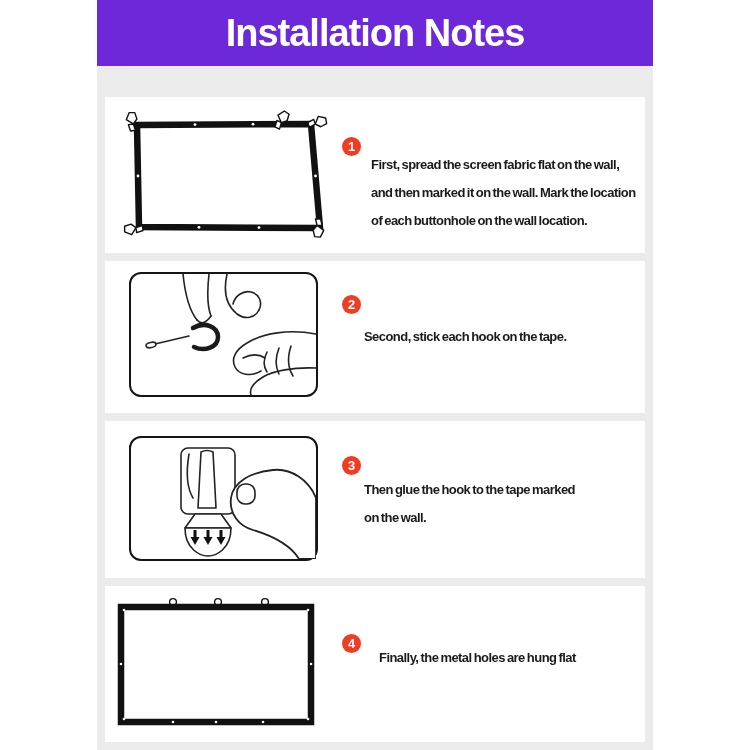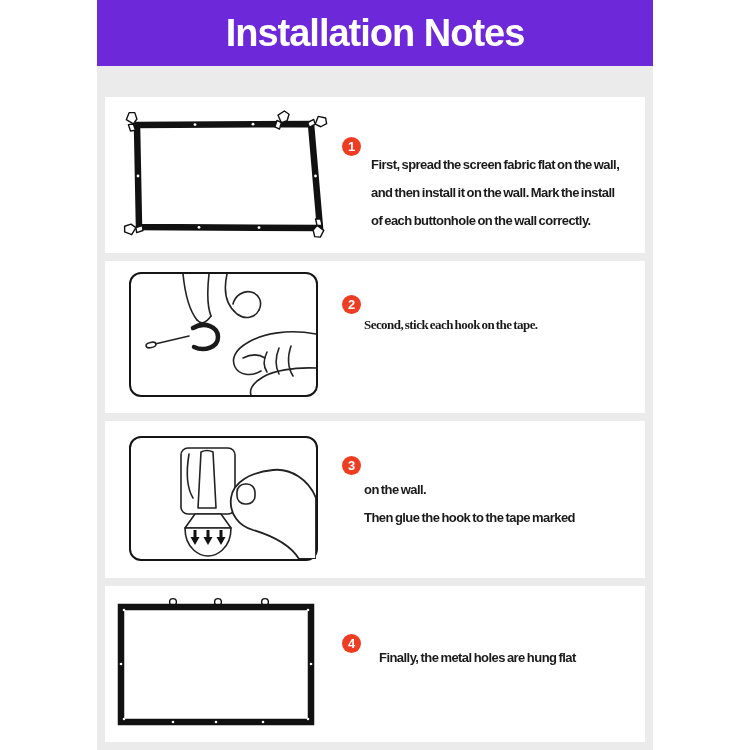--- a/index.html
+++ b/index.html
@@ -36,21 +36,21 @@
   .b1 { left:237px; top:40px; }
   .b2 { left:237px; top:34px; }
   .b3 { left:237px; top:35px; }
   .b4 { left:237px; top:48px; }
 
   .lines {
     position:absolute; color:#1a1a1a; font-size:13px; font-weight:bold;
     letter-spacing:-0.55px; word-spacing:-1px; line-height:28px; white-space:nowrap;
   }
   .t1 { left:259px; top:54px;margin-left:7px; }
-  .t2 { left:259px; top:50px;font-family:Liberation Serif, serif; }
+  .t2 { left:259px; top:62px; }
   .t3 { left:259px; top:55px; }
   .t4 { left:274px; top:58px; }
 
   .illu-svg { position:absolute; }
   .illu1 { left:6px;  top:12px; width:225px; height:136px; }
   .illu4 { left:6px;  top:8px;  width:225px; height:140px; }
 
   .drawbox {
     position:absolute; width:185px; height:121px; background:#ffffff;
     border:2px solid #151515; border-radius:12px;
@@ -95,22 +95,22 @@
         <use href="#hookg" transform="translate(16,10) rotate(-45)"></use>
         <use href="#hookg" transform="translate(168,6) rotate(-10)"></use>
         <use href="#hookg" transform="translate(208,8) rotate(35)"></use>
         <use href="#hookg" transform="translate(20,125) rotate(-135)"></use>
         <use href="#hookg" transform="translate(212,122) rotate(140)"></use>
       </g>
     </svg>
     <div class="badge b1">1</div>
     <div class="lines t1">
       <div>First, spread the screen fabric flat on the wall,</div>
-      <div>and then install it on the wall. Mark the install</div>
-      <div>of each buttonhole on the wall correctly.</div>
+      <div>and then marked it on the wall. Mark the location</div>
+      <div>of each buttonhole on the wall location.</div>
     </div>
   </section>
 
   <section class="card card2">
     <div class="drawbox box2">
       <svg viewBox="0 0 185 121">
 
         <path class="ink" d="M52,0 C54,20 58,36 66,46"></path>
         <path class="ink" d="M78,0 C76,18 76,32 80,42"></path>
         <path class="ink" d="M66,46 Q72,53 80,42"></path>
@@ -156,22 +156,22 @@
           <rect x="88.5" y="92" width="3" height="8"></rect>
             <polygon points="85.5,99 94.5,99 90,107"></polygon>
         </g>
 
         <path d="M185,121 L185,60 C178,42 160,30 142,32 C120,34 102,44 100,60 C98,76 108,88 122,92 C142,98 160,108 168,121 Z" fill="#ffffff" stroke="#222222" stroke-width="1.8" stroke-linejoin="round"></path>
         <rect class="ink" x="106" y="46" width="18" height="20" rx="8" stroke-width="1.3"></rect>
       </svg>
     </div>
     <div class="badge b3">3</div>
     <div class="lines t3">
+      <div>Then glue the hook to the tape marked</div>
       <div>on the wall.</div>
-      <div>Then glue the hook to the tape marked</div>
     </div>
   </section>
 
   <section class="card card4">
     <svg class="illu-svg illu4" viewBox="0 0 225 140">
       <defs>
         <g id="tophook">
           <circle cx="0" cy="0" r="3.4" fill="#ffffff" stroke="#111111" stroke-width="1.4"></circle>
           <path d="M-3,2 L-1.5,7 M3,2 L1.5,7" stroke="#111111" stroke-width="1.4" fill="none"></path>
         </g>

